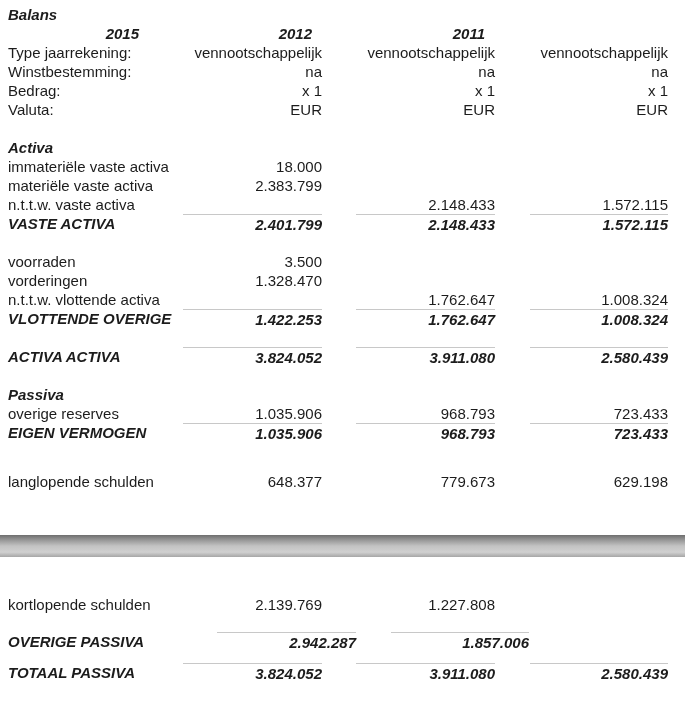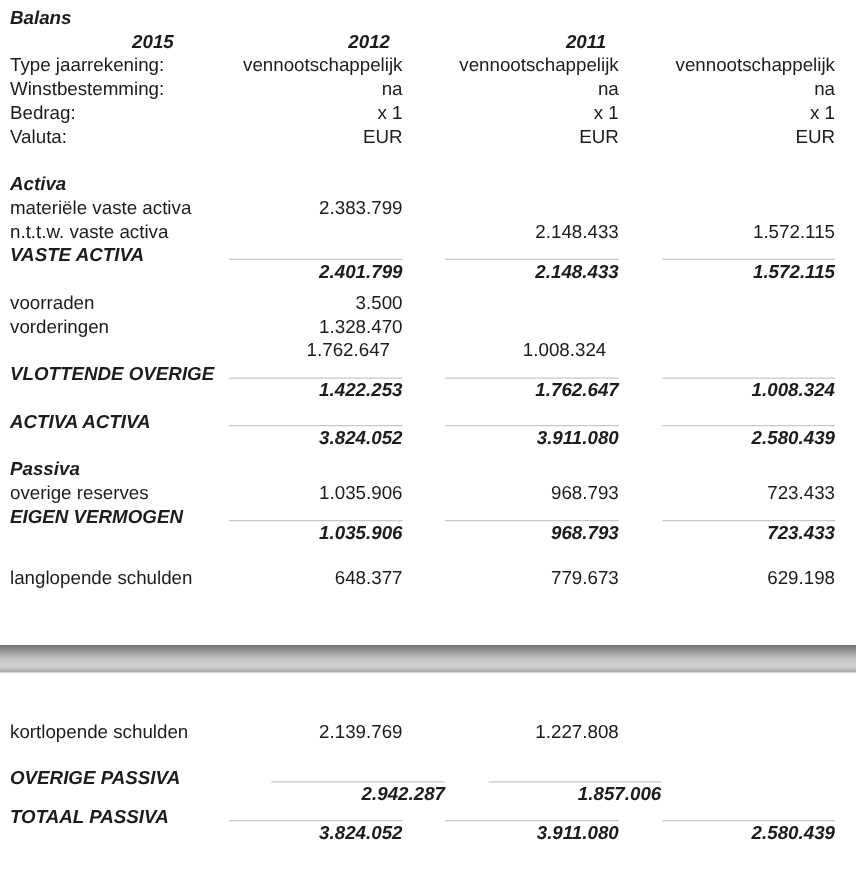--- a/index.html
+++ b/index.html
@@ -15,21 +15,21 @@
   .row { display: flex; height: 19px; line-height: 19px; }
   .label {
     width: 183px; padding-left: 8px;
     box-sizing: border-box; white-space: nowrap;
     overflow: hidden;
   }
   .val { width: 139px; text-align: right; white-space: nowrap; }
   .v2 { margin-left: 34px; }
   .v3 { margin-left: 35px; width: 138px; }
   .bold { font-weight: bold; font-style: italic; }
-  .ruled .val { border-top: 1px solid #c8c8c8; margin-top: 12px; }
+  .ruled .val { border-top: 1px solid #c8c8c8; }
   .sp19 { height: 19px; }
   .sp30 { height: 30px; }
   .sp18 { height: 18px; }
   .sp12 { height: 12px; }
   .divider {
     height: 22px;
     margin: 44px 0 38px 0;
     background: linear-gradient(180deg,
       #6e6e6e 0%, #8f8f8f 18%, #c3c3c3 50%, #d0d0d0 78%, #a6a6a6 100%);
   }
@@ -73,20 +73,26 @@
     <span class="val v3">EUR</span>
   </div>
 
   <div class="sp19"></div>
 
   <div class="row bold">
     <span class="label">Activa</span>
   </div>
 
   <div class="row">
+    <span class="label">immateriële vaste activa</span>
+    <span class="val v1">18.000</span>
+    <span class="val v2"></span>
+    <span class="val v3"></span>
+  </div>
+  <div class="row">
     <span class="label">materiële vaste activa</span>
     <span class="val v1">2.383.799</span>
     <span class="val v2"></span>
     <span class="val v3"></span>
   </div>
   <div class="row">
     <span class="label">n.t.t.w. vaste activa</span>
     <span class="val v1"></span>
     <span class="val v2">2.148.433</span>
     <span class="val v3">1.572.115</span>
@@ -106,20 +112,21 @@
     <span class="val v2"></span>
     <span class="val v3"></span>
   </div>
   <div class="row">
     <span class="label">vorderingen</span>
     <span class="val v1">1.328.470</span>
     <span class="val v2"></span>
     <span class="val v3"></span>
   </div>
   <div class="row">
+    <span class="label">n.t.t.w. vlottende activa</span>
     <span class="val v1"></span>
     <span class="val v2">1.762.647</span>
     <span class="val v3">1.008.324</span>
   </div>
   <div class="row bold ruled">
     <span class="label">VLOTTENDE OVERIGE</span>
     <span class="val v1">1.422.253</span>
     <span class="val v2">1.762.647</span>
     <span class="val v3">1.008.324</span>
   </div>

